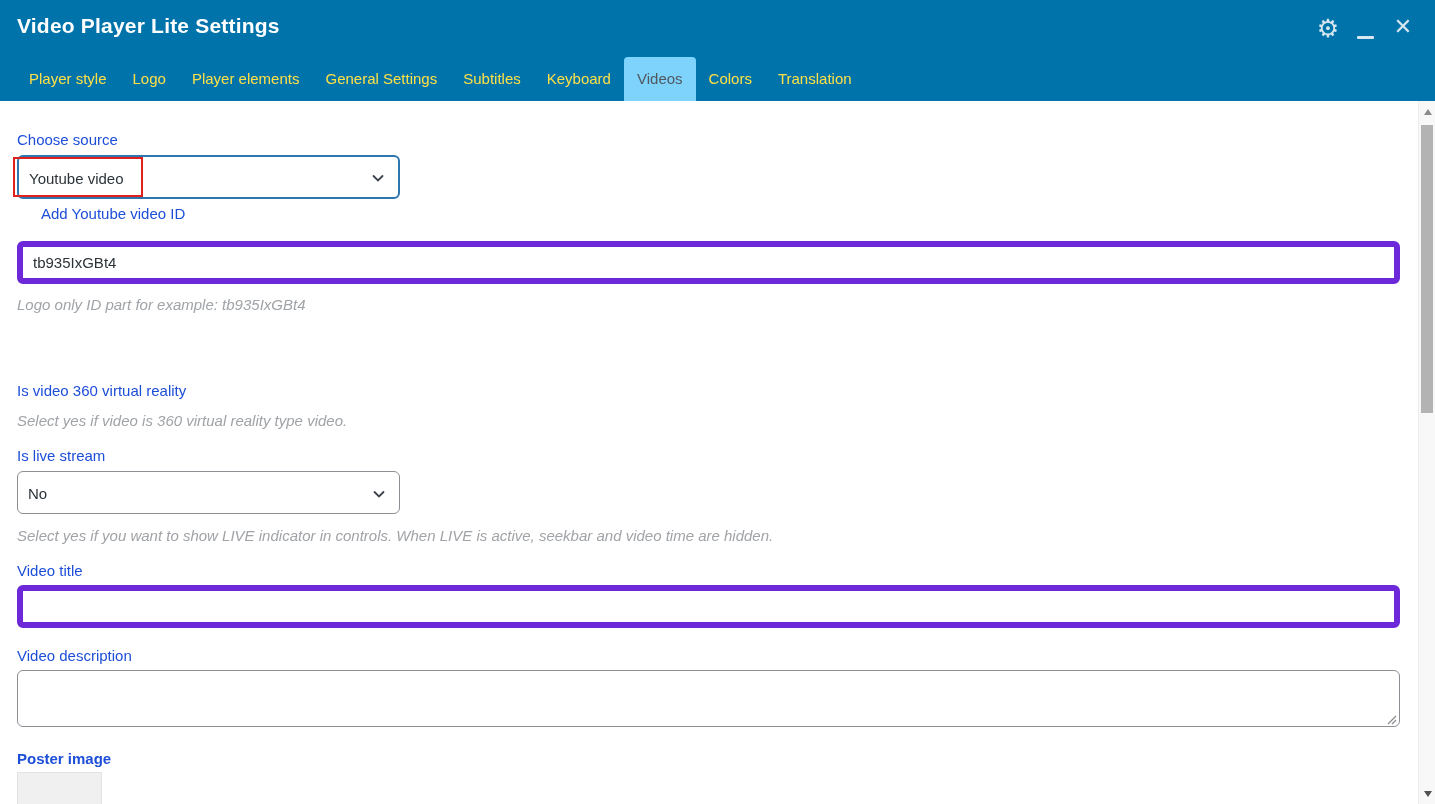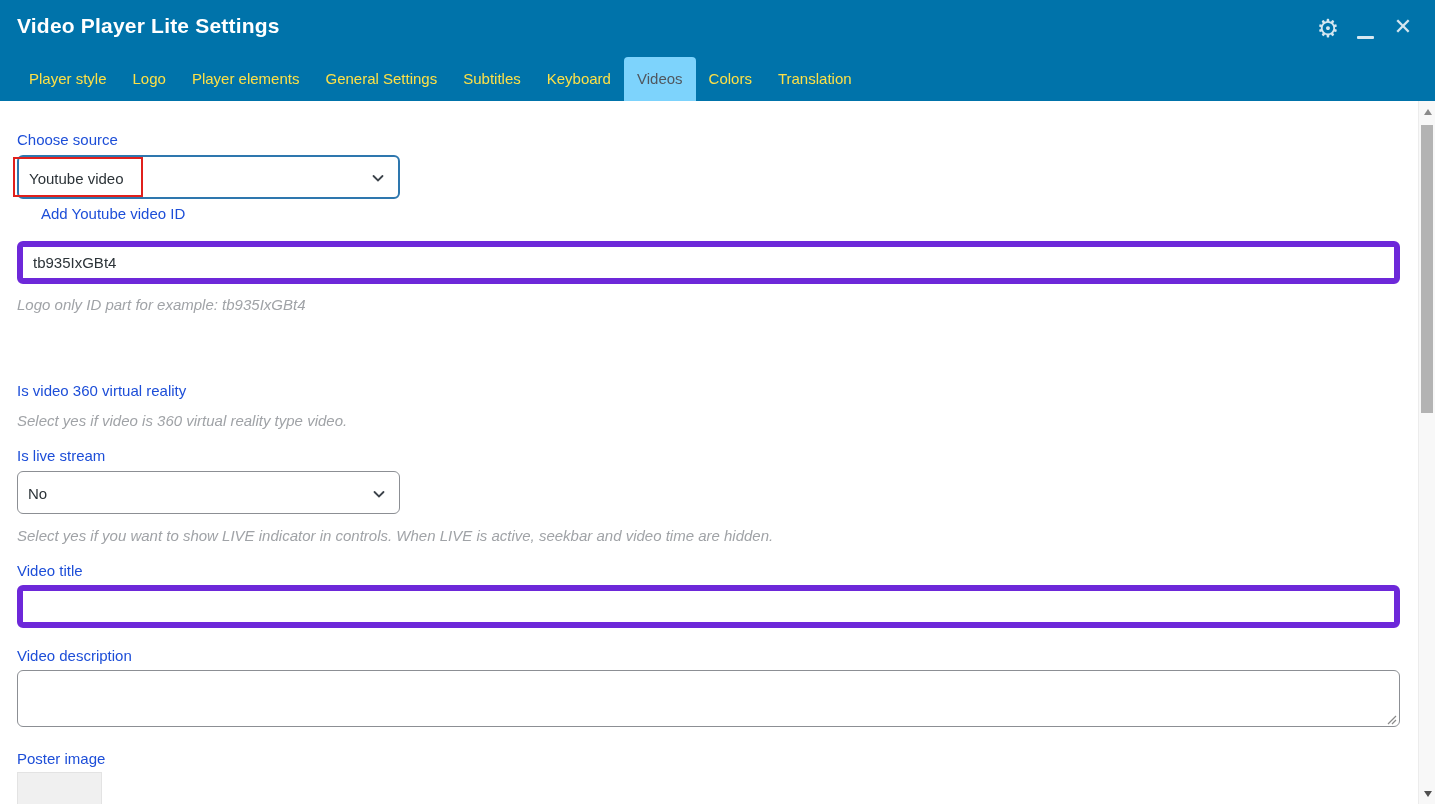--- a/index.html
+++ b/index.html
@@ -123,21 +123,21 @@
 
     <div class="field-label" style="top:461px;">Video title</div>
     <input class="txt" style="top: 484px;" type="text" value="">
 
     <div class="field-label" style="top:546px;">Video description</div>
     <textarea class="tarea" style="top: 569px;"></textarea>
     <svg class="resize-grip" style="left:1386px; top:613px;" width="11" height="11" viewBox="0 0 11 11">
       <path d="M10 2L2 10 M10 6L6 10" stroke="#8a8a8a" stroke-width="1.2" fill="none"></path>
     </svg>
 
-    <div class="field-label" style="top:649px;">Poster image</div>
+    <div class="field-label" style="top:649px;font-weight:bold;">Poster image</div>
     <div class="poster-box"></div>
 
   </div>
 
   <div class="scrollbar">
     <div class="sb-btn sb-up">
       <div class="tri-up"></div>
     </div>
     <div class="sb-thumb"></div>
     <div class="sb-btn sb-down">

